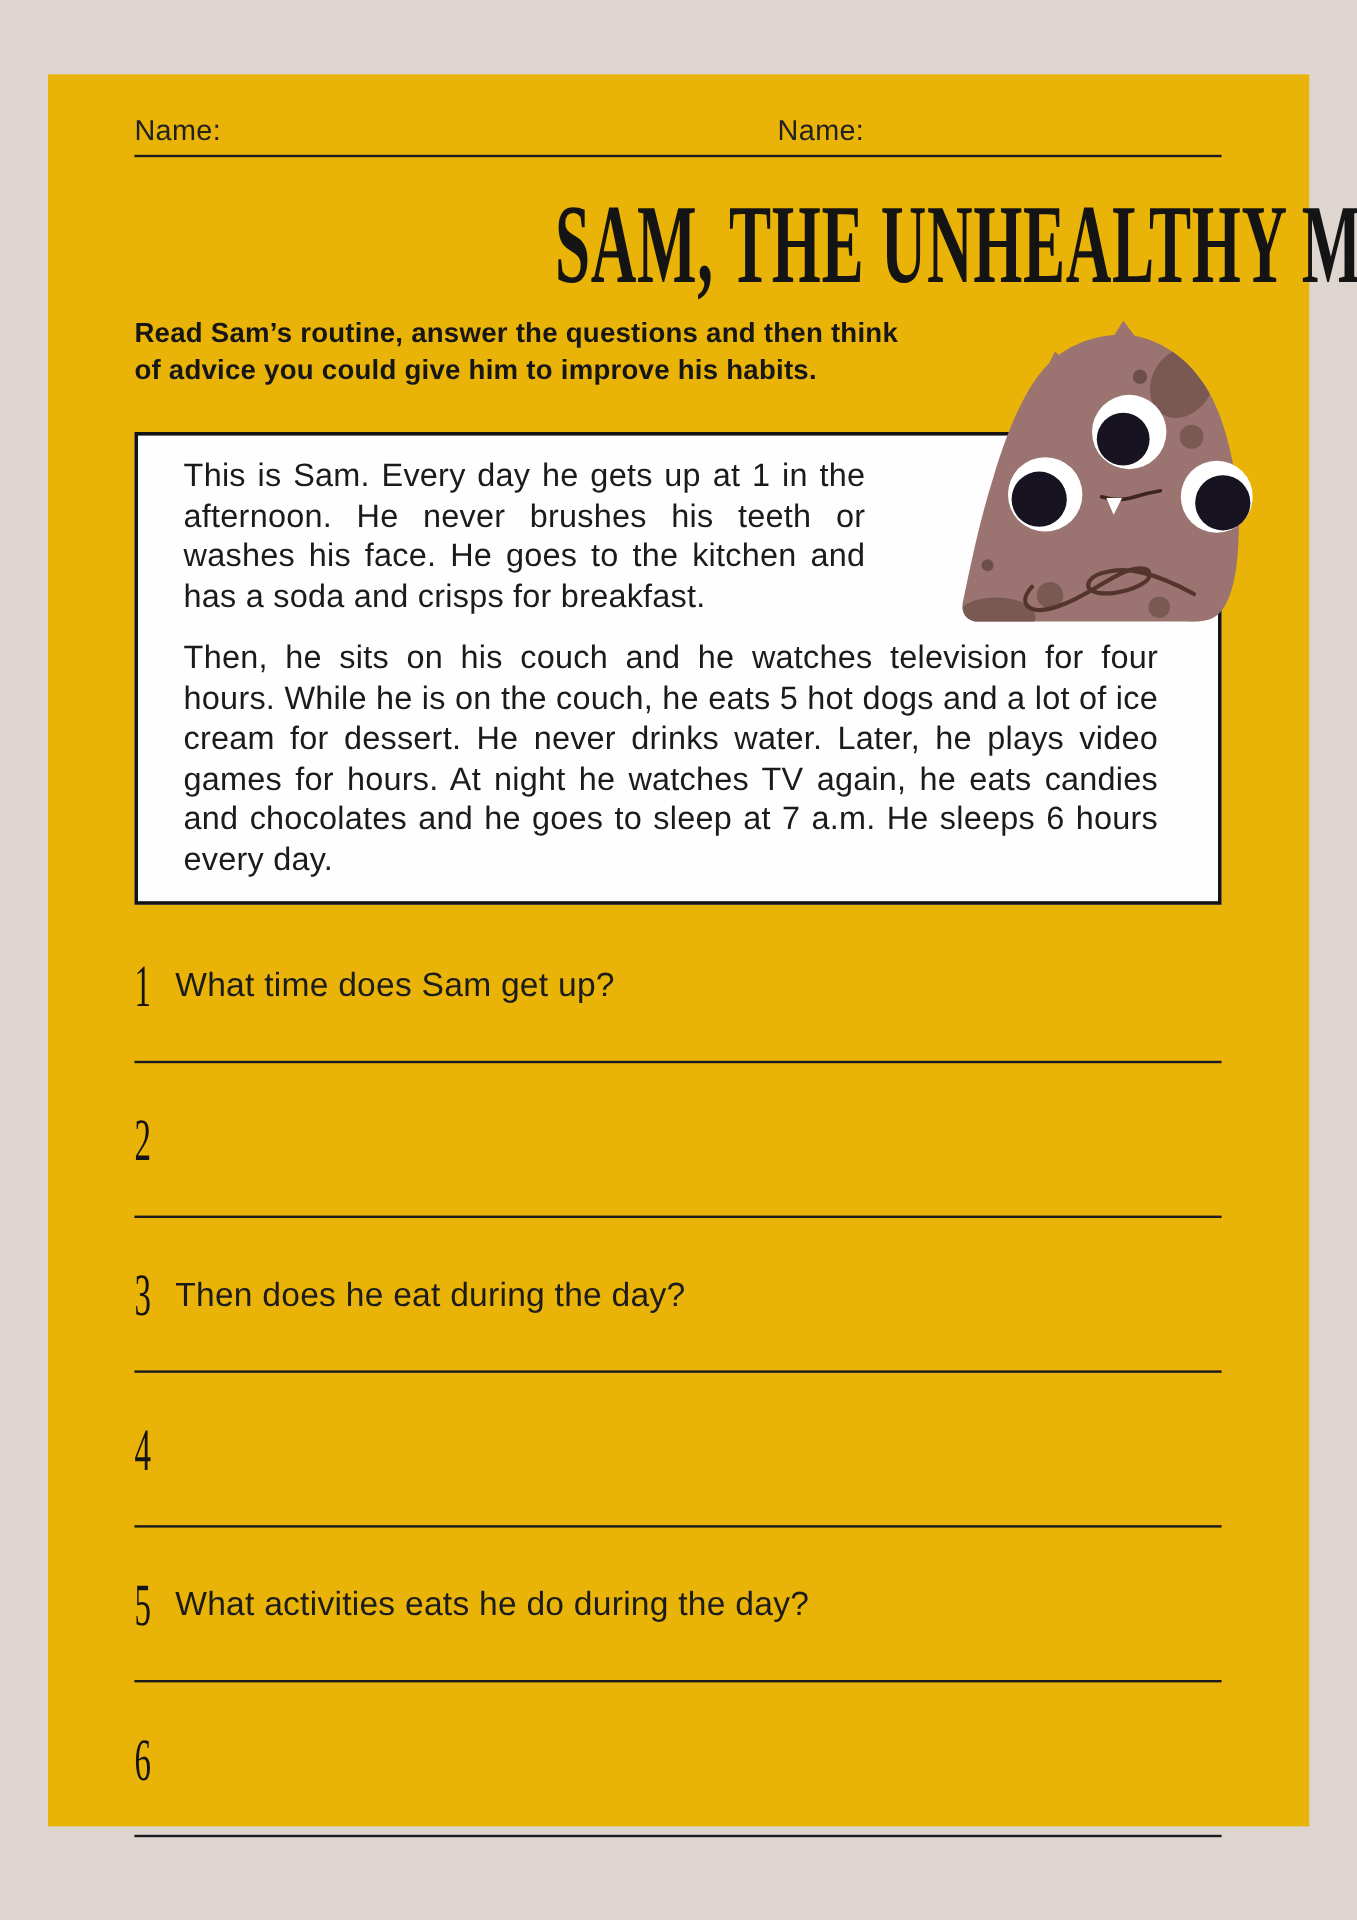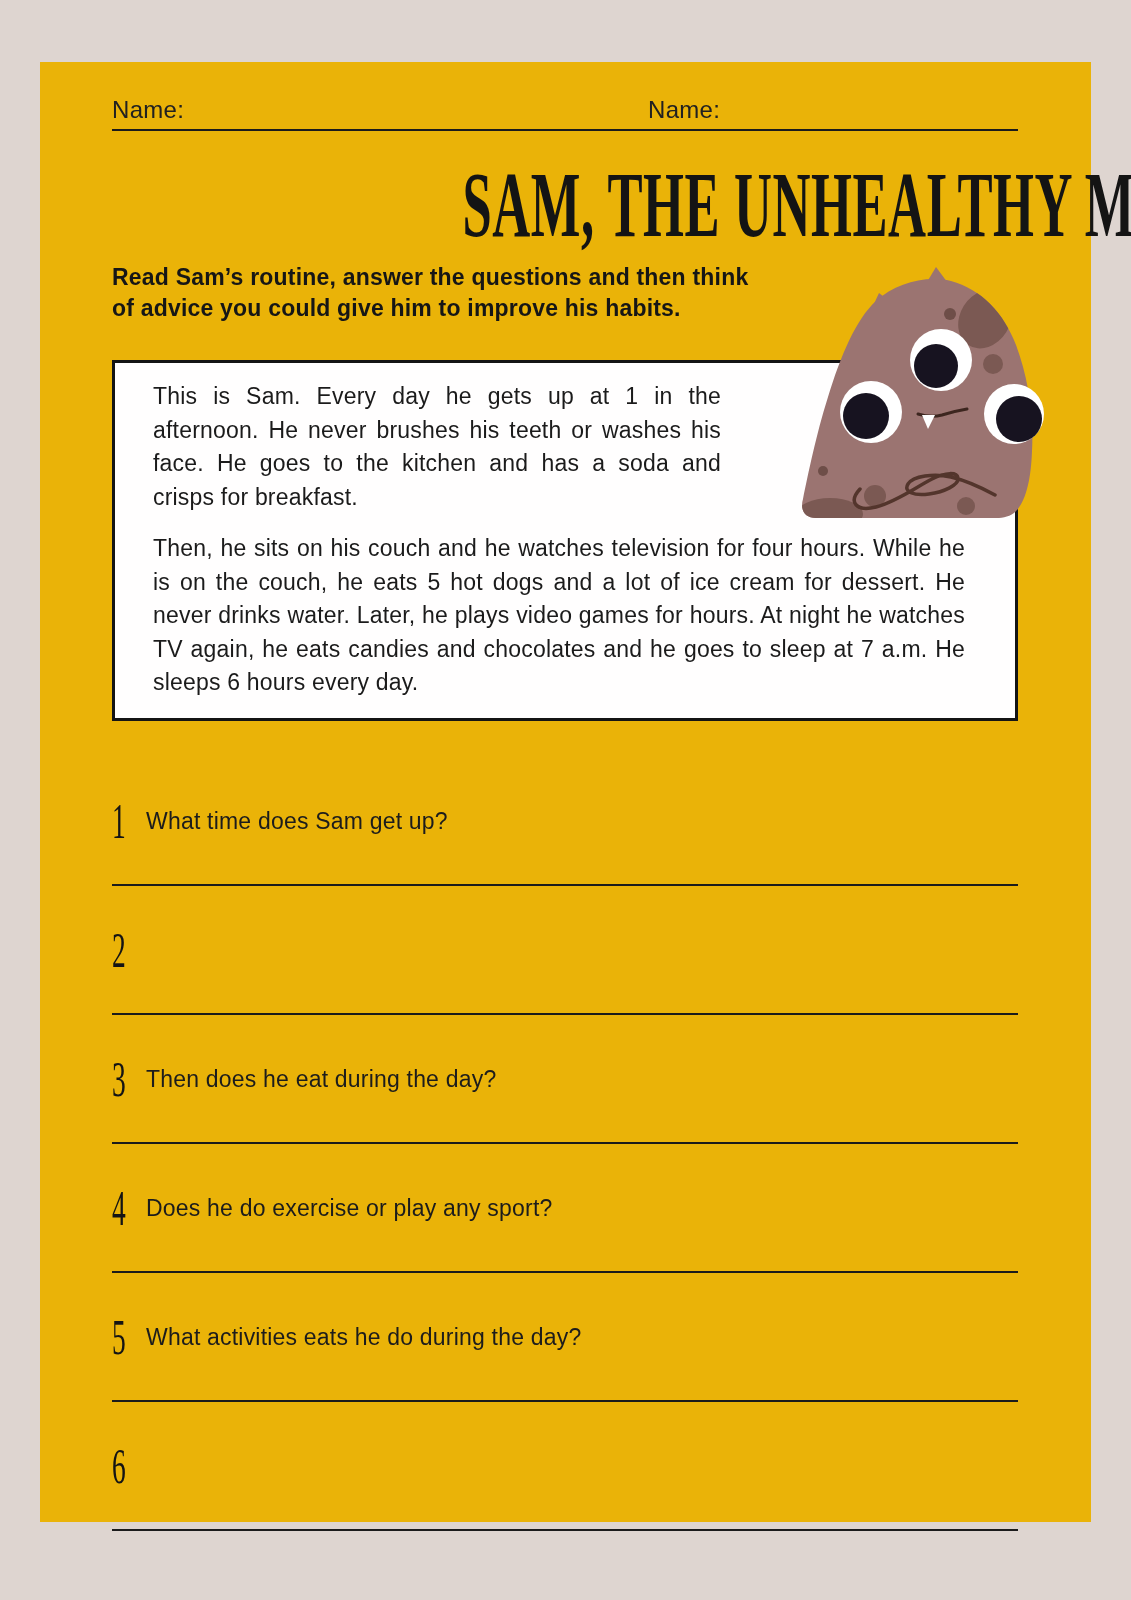--- a/index.html
+++ b/index.html
@@ -42,38 +42,38 @@
     color:#161616; letter-spacing:.2px;
   }
 
   
   .passage-box {
     left:72px; top:298px; width:906px;
     border:3px solid #141414; background:#fffefe;
     padding:17px 38px 18px 38px;
   }
   .para {
-    font-size:23px; line-height:33.5px; letter-spacing:.2px;
+    font-size:27px; line-height:33.5px; letter-spacing:.2px;
     text-align:justify; color:#1b1b1b;
   }
   .para-1 { width:568px; }
   .para-2 { margin-top:18px; width:812px; }
 
   
   .monster { left:756px; top:203px; width:248px; height:258px; z-index:5; }
 
   
   .question { left:72px; width:906px; display:flex; align-items:center; }
   .qnum {
     font-family:"Liberation Serif","DejaVu Serif",serif;
     font-size:50px; line-height:40px; font-weight:400; color:#141414;
     display:inline-block; transform:scaleX(.55); transform-origin:left center;
     width:30px; flex:0 0 30px;
   }
-  .qtext { font-size:23px; letter-spacing:.2px; color:#1c1c1c; margin-left:4px; }
+  .qtext { font-size:28px; letter-spacing:.2px; color:#1c1c1c; margin-left:4px; }
   .answer-line { left:72px; width:906px; height:2px; background:#1b1b1b; }
 </style>
 </head>
 <body>
 
 <div class="page">
 
   <span class="abs field-label name-label">Name:</span>
   <span class="abs field-label date-label">Name:</span>
   <div class="abs header-line"></div>
@@ -144,21 +144,20 @@
   <div class="abs answer-line" style="top:951px"></div>
 
   <div class="abs question" style="top:997px">
     <span class="qnum">3</span>
     <span class="qtext">Then does he eat during the day?</span>
   </div>
   <div class="abs answer-line" style="top:1080px"></div>
 
   <div class="abs question" style="top:1126px">
     <span class="qnum">4</span>
-    <span class="qtext">Does he do exercise or play any sport?</span>
   </div>
   <div class="abs answer-line" style="top:1209px"></div>
 
   <div class="abs question" style="top:1255px">
     <span class="qnum">5</span>
     <span class="qtext">What activities eats he do during the day?</span>
   </div>
   <div class="abs answer-line" style="top:1338px"></div>
 
   <div class="abs question" style="top:1384px">

